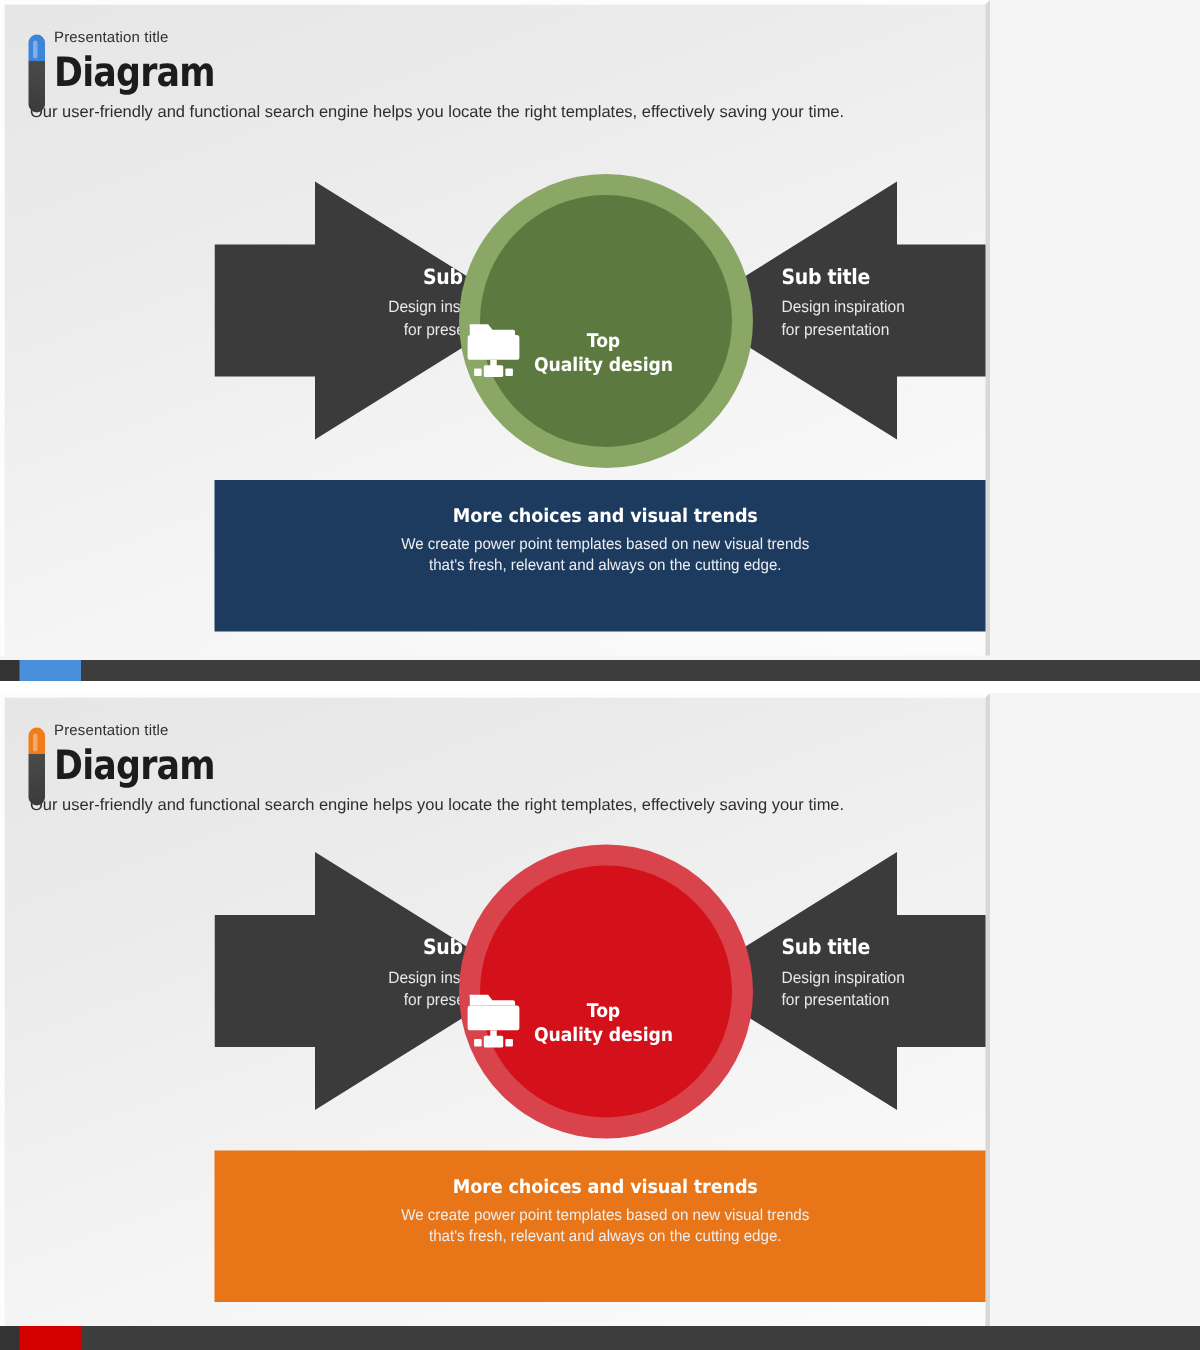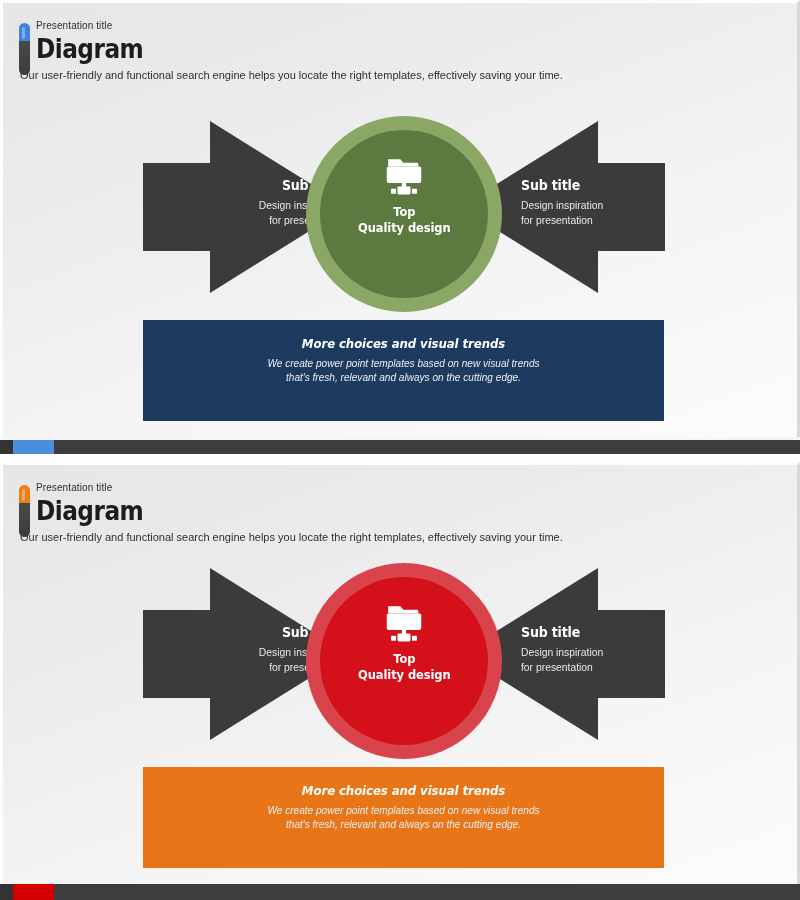--- a/index.html
+++ b/index.html
@@ -16,21 +16,21 @@
     position: relative;
     width: 800px;
     height: 900px;
     background: #f5f5f5;
   }
 
   
   .slide {
     position: absolute;
     left: 0;
-    width: 800px;
+    width: 660px;
     height: 437px;
     background: linear-gradient(160deg, #e6e6e6 0%, #ebebeb 28%, #f4f4f4 62%, #fcfcfc 100%);
     border-left: 3px solid #fdfdfd;
     border-right: 3px solid #d8d8d8;
     border-top: 3px solid #fdfdfd;
     overflow: hidden;
   }
   .slide-1 { top: 0; }
   .slide-2 { top: 462px; height: 424px; }
 
@@ -138,21 +138,21 @@
   .hub .core {
     position: absolute; left: 14px; top: 14px;
     width: 168px; height: 168px;
     border-radius: 50%;
     background: var(--core);
   }
   .hub .hub-inner {
     position: absolute;
     inset: 0;
     display: flex;
-    flex-direction: column;
+    flex-direction: row;
     align-items: center;
     justify-content: flex-start;
     padding-top: 36px;
   }
   .net-icon { width: 46px; height: 46px; }
   .hub-label {
     margin-top: 6px;
     color: #ffffff;
     text-align: center;
     font-family: "DejaVu Sans", sans-serif;
@@ -165,21 +165,20 @@
 
   
   .banner {
     position: absolute;
     left: 140px;
     width: 521px;
     height: 101px;
     background: var(--banner);
     padding-top: 16px;
     text-align: center;
-    font-style: italic;
   }
   .banner-1 { top: 317px; }
   .banner-title {
     color: #ffffff;
     font-family: "DejaVu Sans", sans-serif;
     font-weight: bold;
     font-size: 12.5px;
     line-height: 16px;
     letter-spacing: -.1px;
     transform: scaleX(.94);

